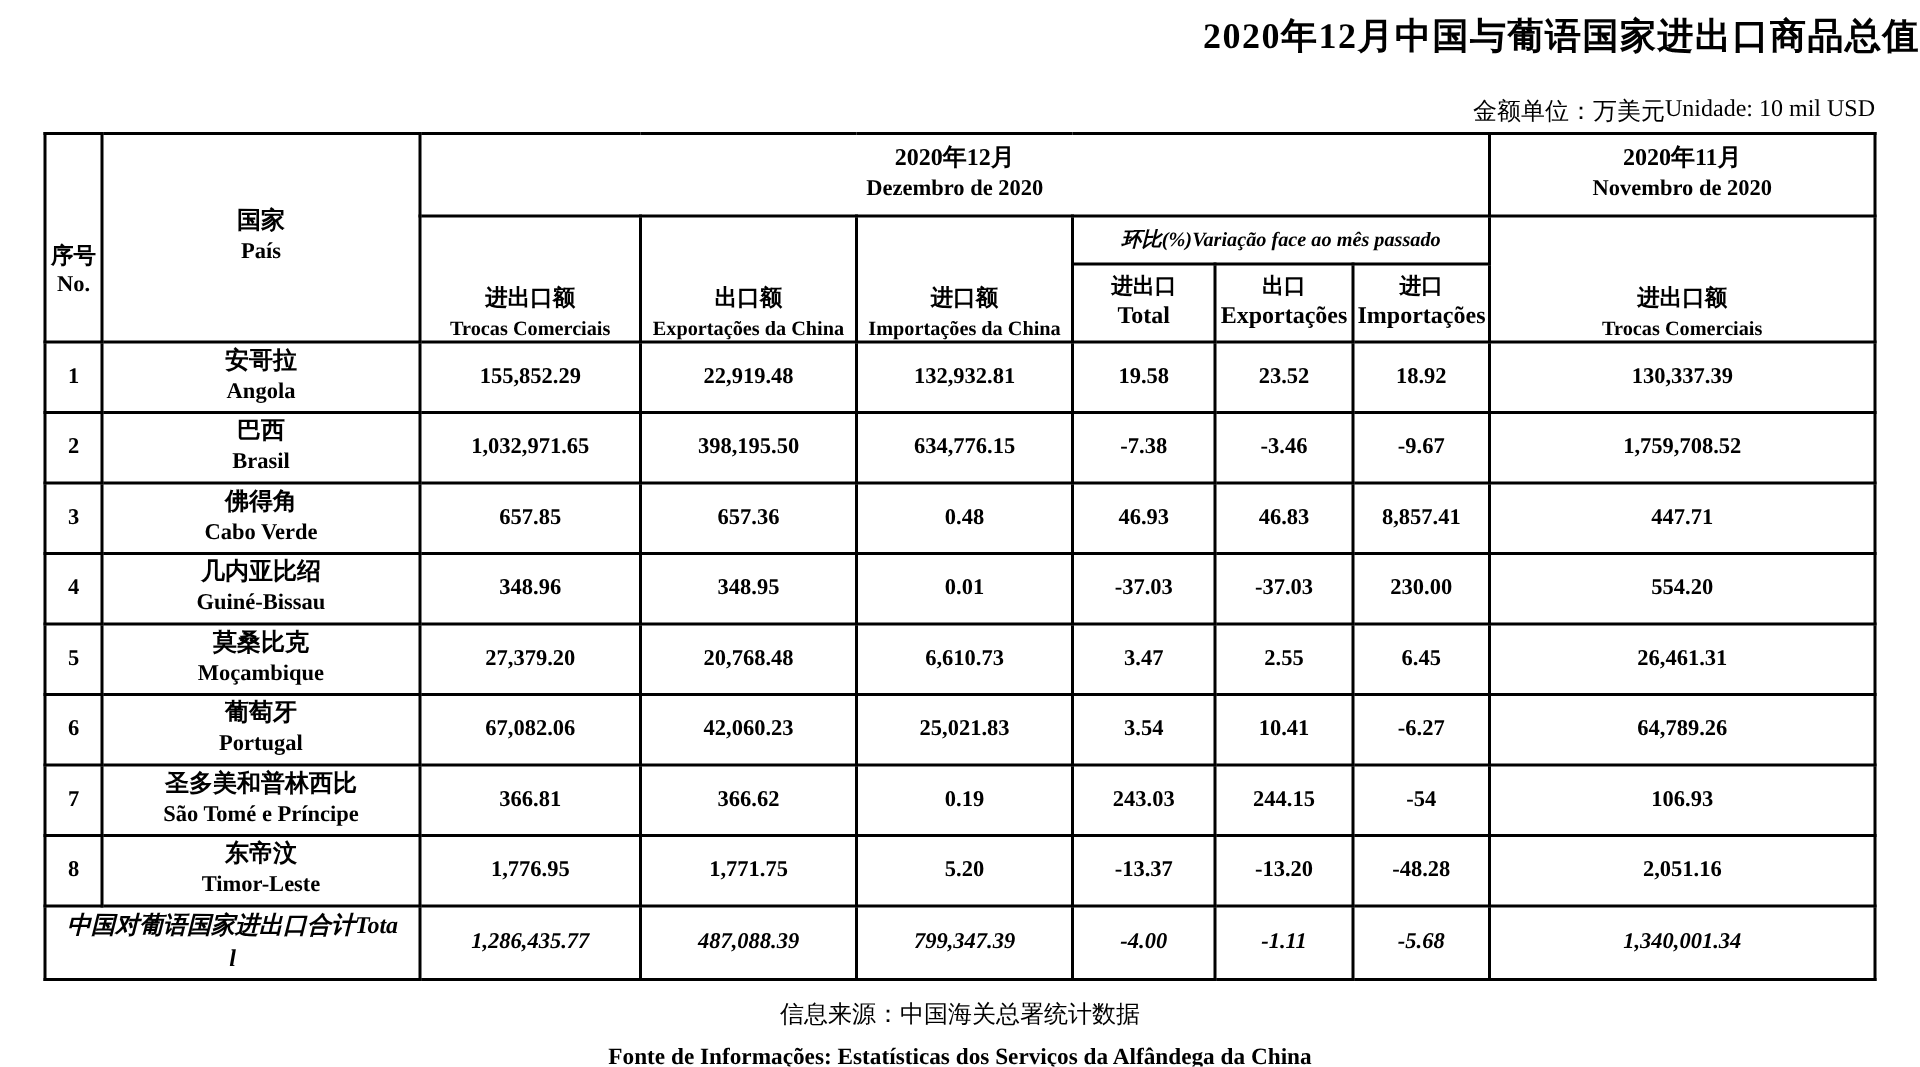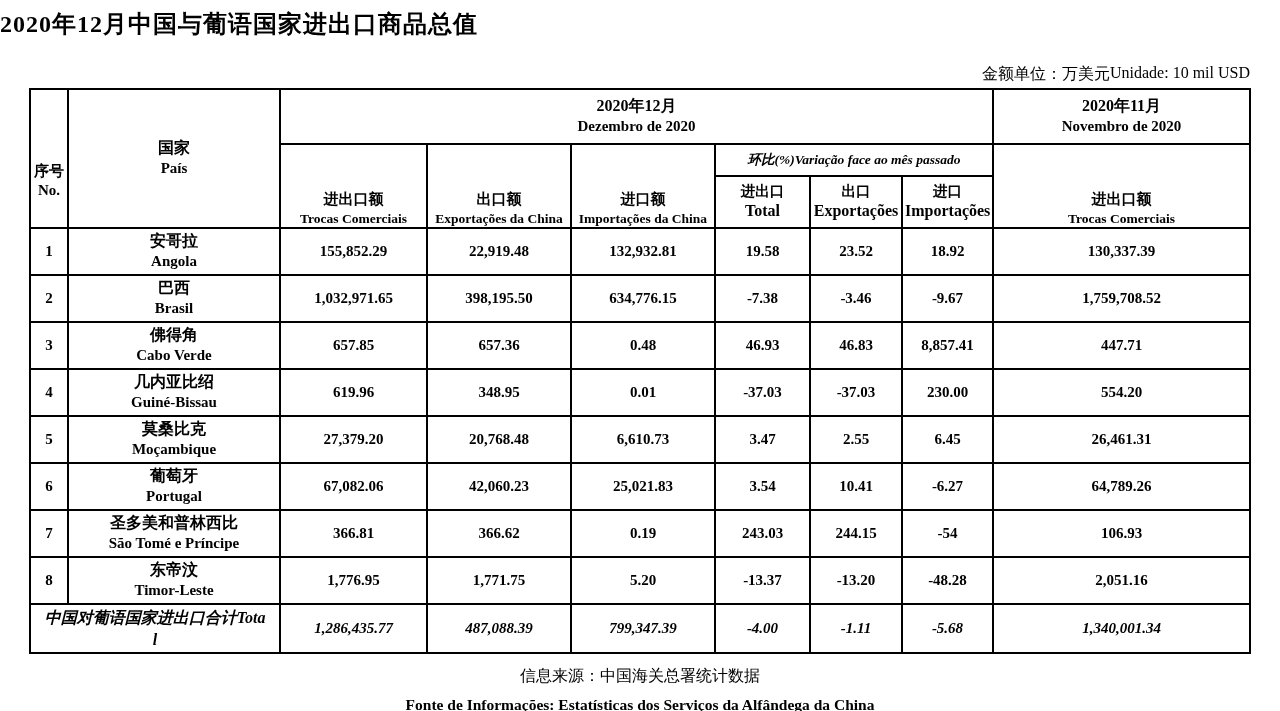--- a/index.html
+++ b/index.html
@@ -6,21 +6,21 @@
   html, body {
     margin: 0; padding: 0;
     width: 1280px; height: 711px;
     background: #ffffff; color: #000000;
     font-family: "Liberation Serif", "DejaVu Serif", serif;
     overflow: hidden;
   }
   .page { position: relative; width: 1280px; height: 711px; }
 
   .title {
-    margin: 8px auto 0; text-align: left;
+    margin: 8px auto 0; text-align: right;
     font-size: 24px; font-weight: bold; letter-spacing: 1px;
   }
   .subtitle {
     margin: 13px auto 0; text-align: center;
     font-size: 18.5px; font-weight: bold;
   }
   .unit-line {
     width: 1220px; margin: 24px auto 3px;
     display: flex; justify-content: flex-end; 
     font-size: 16px; font-weight: normal;
@@ -188,21 +188,21 @@
         <td class="num">46.83</td>
         <td class="num">8,857.41</td>
         <td class="num">447.71</td>
       </tr>
       <tr class="data-row">
         <td class="num">4</td>
         <td>
           <div class="country-zh">几内亚比绍</div>
           <div class="country-pt">Guiné-Bissau</div>
         </td>
-        <td class="num">619.96</td>
+        <td class="num">348.96</td>
         <td class="num">348.95</td>
         <td class="num">0.01</td>
         <td class="num">-37.03</td>
         <td class="num">-37.03</td>
         <td class="num">230.00</td>
         <td class="num">554.20</td>
       </tr>
       <tr class="data-row">
         <td class="num">5</td>
         <td>

